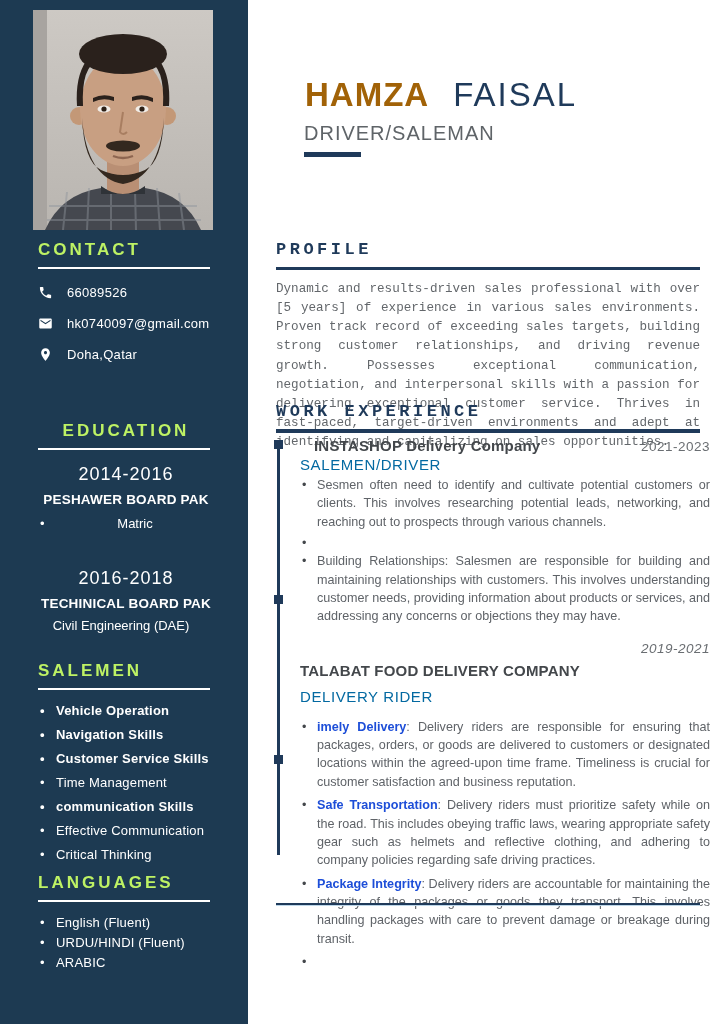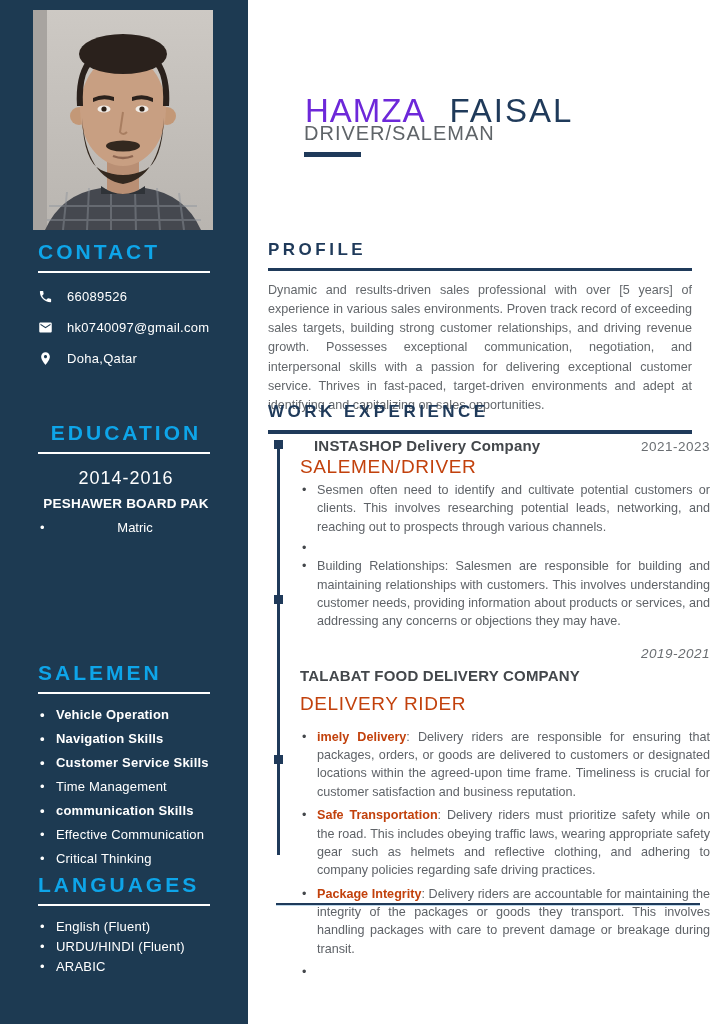--- a/index.html
+++ b/index.html
@@ -14,21 +14,21 @@
   .sidebar { position:absolute; left:0; top:0; bottom:0; width:248px; background:#1d3a52; color:#ffffff; }
   .photo { position:absolute; left:33px; top:10px; width:180px; height:220px; overflow:hidden; }
   .photo svg { display:block; width:100%; height:100%; }
 
   .side-section { position:absolute; left:38px; width:176px; }
   .sec-contact   { top:240px; }
   .sec-education { top:421px;text-align:center; }
   .sec-skills    { top:661px; }
   .sec-languages { top:873px; }
 
-  .side-title { font-size:21px; font-weight:bold; letter-spacing:3px; color:#0ea5e9; }
+  .side-title { font-size:17px; font-weight:bold; letter-spacing:3px; color:#bef264; }
   .side-rule  { height:2px; width:172px; background:#ffffff; margin-top:7px; }
 
   .contact-item { display:flex; align-items:center; gap:14px; margin-top:16px; font-size:13px; letter-spacing:0.3px; }
   .contact-item .cicon { width:15px; height:15px; flex:0 0 15px; }
   .contact-item svg { width:15px; height:15px; fill:#ffffff; display:block; }
 
   .edu-entry { margin-top:14px; }
   .edu-entry.second { margin-top:37px; }
   .edu-years  { font-size:18px; font-weight:normal; letter-spacing:1px; }
   .edu-school { font-size:13.5px; font-weight:bold; letter-spacing:0.2px; margin-top:7px; }
@@ -37,52 +37,52 @@
   .edu-note { font-size:13px; margin-top:7px; margin-left:-10px; }
 
   .side-list { list-style:none; margin:13px 0 0; padding:0; font-size:13px; }
   .side-list li { position:relative; padding-left:18px; margin-bottom:9px; letter-spacing:0.2px; }
   .side-list li::before { content:"•"; position:absolute; left:2px; }
   .side-list li.bold { font-weight:bold; }
   .lang-list li { margin-bottom:5px; }
 
   
   .name-row { position:absolute; left:305px; top:76px; display:flex; align-items:baseline; white-space:nowrap; }
-  .name-first { font-size:33px; font-weight:400; color:#6d28d9; letter-spacing:1px;margin-top:16px; }
+  .name-first { font-size:33px; font-weight:700; color:#a16207; letter-spacing:1px; }
   .name-last  { font-size:33px; font-weight:400; color:#1f3a5a; letter-spacing:2px; margin-left:24px; }
   .job-title  { position:absolute; left:304px; top:122px; font-size:20px; color:#5f6468; letter-spacing:1px; }
   .title-bar  { position:absolute; left:304px; top:152px; width:57px; height:5px; background:#1f3a5a; }
 
-  .main-section { position:absolute; left:268px; width:424px; }
+  .main-section { position:absolute; left:276px; width:424px;font-family:Liberation Mono, monospace; }
   .sec-profile { top:240px; }
   .sec-work    { top:402px; }
   .main-title { font-size:17px; font-weight:bold; color:#1f3a5a; letter-spacing:3.5px; }
   .main-rule  { height:3px; background:#1f3a5a; margin-top:8px; }
   .main-rule.thick { height:4px; }
   .profile-text { margin-top:10px; font-size:12.6px; line-height:1.52; color:#63676b; text-align:justify; }
 
   
   .timeline { position:absolute; left:273px; top:437px; width:437px; }
   .tl-line   { position:absolute; left:4px; top:6px; width:3px; height:412px; background:#1f3a5a; }
   .tl-marker { position:absolute; left:1px; width:9px; height:9px; background:#1f3a5a; }
   .tl-m1 { top:3px; } .tl-m2 { top:158px; } .tl-m3 { top:318px; }
   .tl-content { margin-left:27px; }
 
   .job-head { display:flex; justify-content:space-between; align-items:baseline;margin-left:14px; }
   .company  { font-size:15px; font-weight:bold; color:#43474b; letter-spacing:0.2px; }
   .job-date { font-size:13.5px; color:#6a6e72; letter-spacing:0.5px; }
-  .job-role { font-size:19px; color:#c2410c; letter-spacing:0.6px; margin-top:2px; }
+  .job-role { font-size:15px; color:#0369a1; letter-spacing:0.6px; margin-top:2px; }
   .date-row { text-align:right; margin-top:13px;font-style:italic; }
   .company-row2 { margin-top:5px; }
   .role-row2 { margin-top:9px; }
 
   .job-bullets { list-style:none; margin:3px 0 0; padding:0; font-size:12.6px; line-height:1.46; color:#5f6368; text-align:justify; }
   .job-bullets li { position:relative; padding-left:17px; margin-bottom:3px; min-height:15px; }
   .job-bullets li::before { content:"•"; position:absolute; left:2px; color:#43474b; }
-  .job-bullets .lead { font-weight:bold; color:#c2410c; }
+  .job-bullets .lead { font-weight:bold; color:#1d4ed8; }
   .job-bullets.second { margin-top:13px; }
   .job-bullets.second li { margin-bottom:5px; }
 
   .bottom-rule { position:absolute; left:276px; top:903px; width:424px; height:3px; background:#1f3a5a; border-bottom:1px solid #bcd6e8; }
 </style>
 </head>
 <body>
 
 <div class="page">
 
@@ -168,20 +168,25 @@
     </section>
 
     <section class="side-section sec-education">
       <div class="side-title">EDUCATION</div>
       <div class="side-rule"></div>
       <div class="edu-entry">
         <div class="edu-years">2014-2016</div>
         <div class="edu-school">PESHAWER BOARD PAK</div>
         <div class="edu-bullet">Matric</div>
       </div>
+      <div class="edu-entry second">
+        <div class="edu-years">2016-2018</div>
+        <div class="edu-school">TECHINICAL BOARD PAK</div>
+        <div class="edu-note">Civil Engineering (DAE)</div>
+      </div>
     </section>
 
     <section class="side-section sec-skills">
       <div class="side-title">SALEMEN</div>
       <div class="side-rule"></div>
       <ul class="side-list">
         <li class="bold">Vehicle Operation</li>
         <li class="bold">Navigation Skills</li>
         <li class="bold">Customer Service Skills</li>
         <li>Time Management</li>

